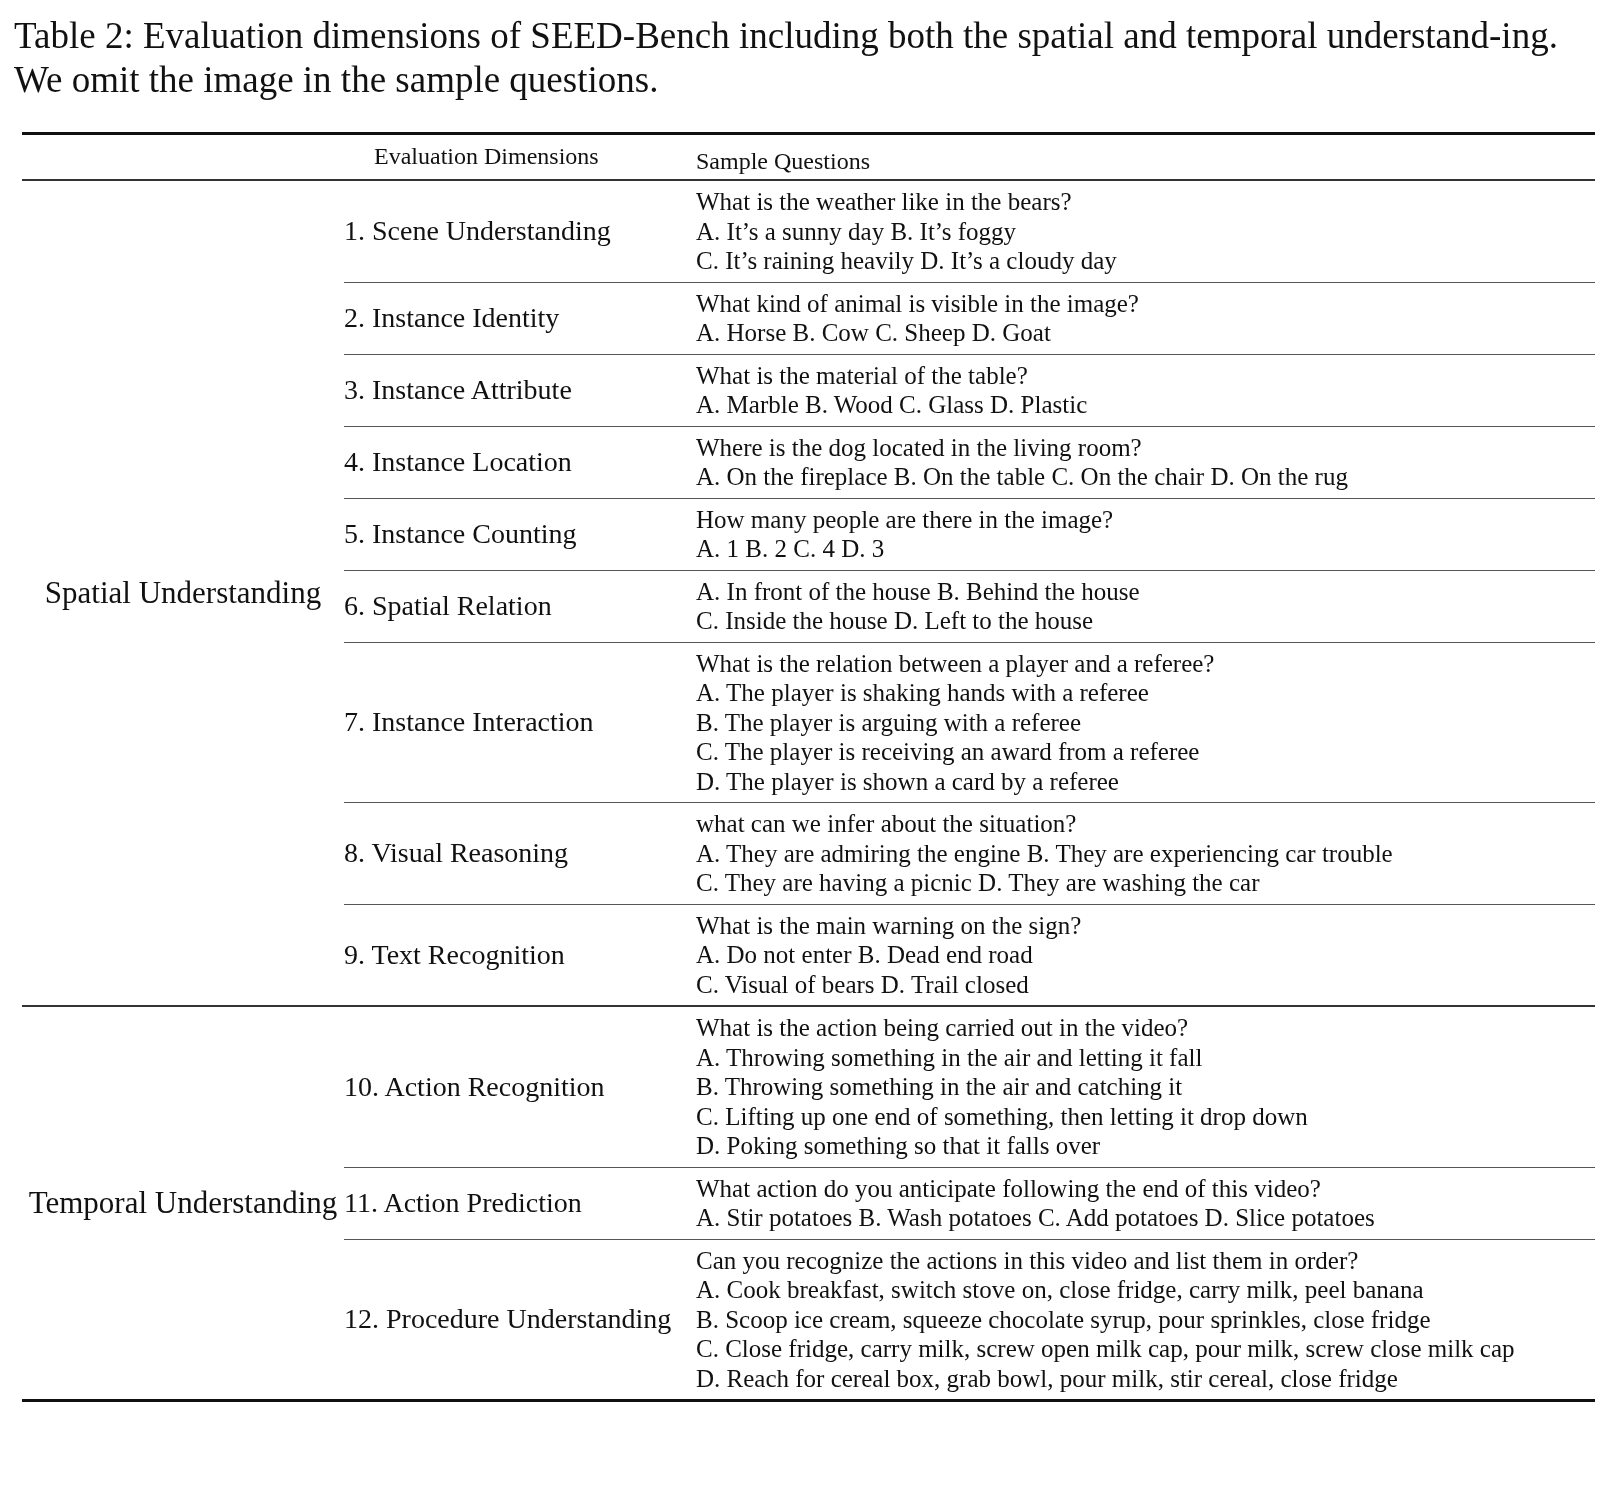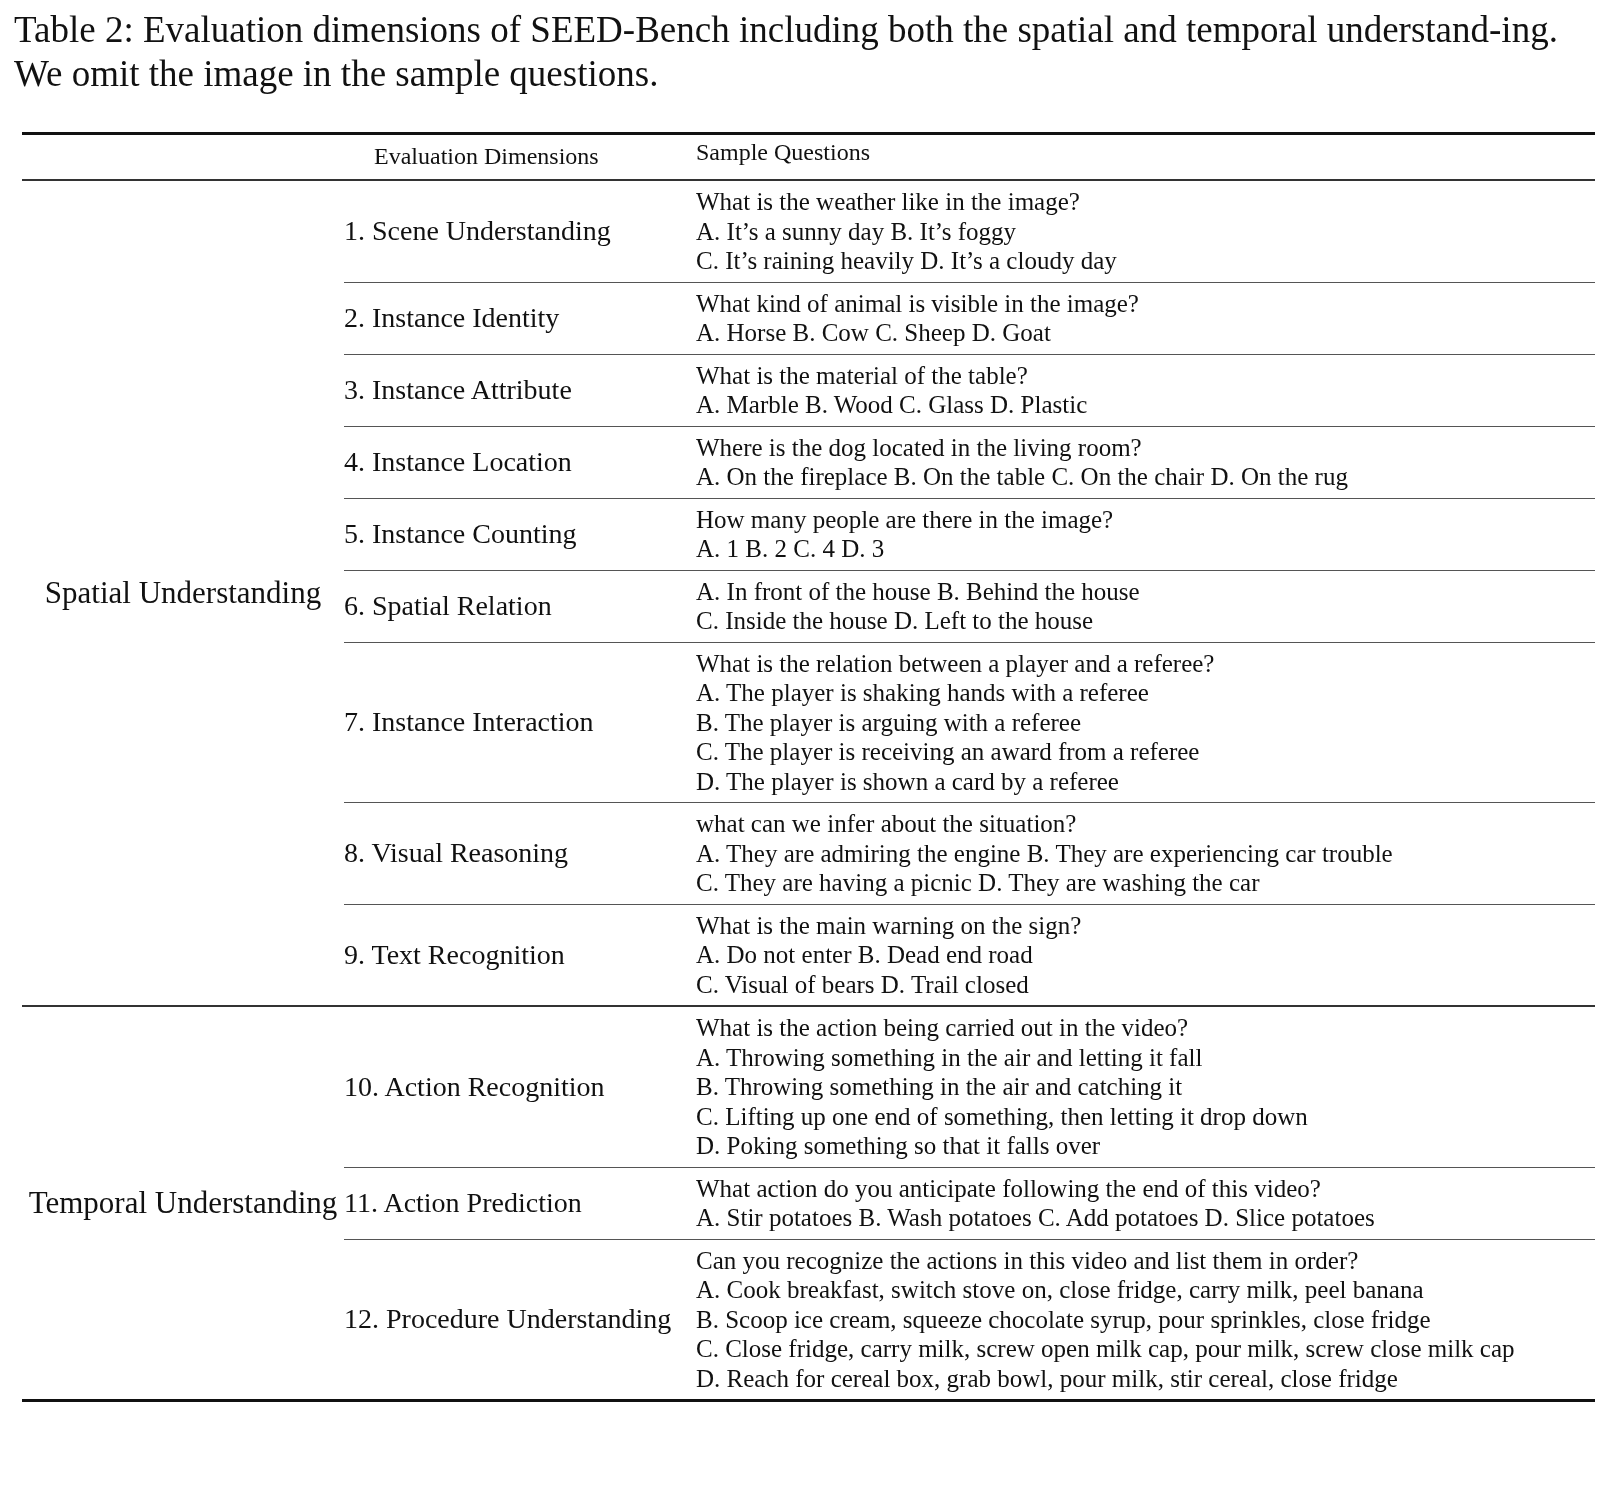--- a/index.html
+++ b/index.html
@@ -1,33 +1,33 @@
 <!DOCTYPE html>
 <html><head>
 <meta charset="utf-8">
 <style>
   html, body { margin: 0; padding: 0; background: #ffffff; }
   body {
     width: 1604px; height: 1486px; overflow: hidden; position: relative;
     font-family: "Liberation Serif", "DejaVu Serif", serif; color: #111;
   }
   .caption {
-    position: absolute; left: 14px; top: 8px; width: 1585px;
+    position: absolute; left: 14px; top: 14px; width: 1585px;
     font-size: 37px; line-height: 44px; color: #111;
   }
   .tbl {
     position: absolute; left: 22px; top: 132px; width: 1573px;
     border-top: 3px solid #111;
   }
   .header {
     height: 44px; position: relative; font-size: 24px;
     border-bottom: 2px solid #333;
   }
   .header .h1 { position: absolute; left: 322px; top: 8px; margin-left: 30px; }
-  .header .h2 { position: absolute; left: 674px; top: 4px; }
+  .header .h2 { position: absolute; left: 674px; top: 13px; }
   .group { position: relative; display: flex; }
   .group.bordered { border-bottom: 2px solid #333; }
   .group.last { border-bottom: 3px solid #111; }
   .group-label {
     width: 322px; display: flex; align-items: center; justify-content: center;
     font-size: 31px; flex: 0 0 322px;
   }
   .rows { flex: 1 1 auto; }
   .row { display: flex; border-bottom: 1px solid #555; }
   .row:last-child { border-bottom: none; }
@@ -48,21 +48,21 @@
     <span class="h1">Evaluation Dimensions</span>
     <span class="h2">Sample Questions</span>
   </div>
   <div id="groups">
       <div class="group bordered">
         <div class="group-label">Spatial Understanding</div>
         <div class="rows">
           <div class="row">
             <div class="dim">1. Scene Understanding</div>
             <div class="qs">
-              <div class="line">What is the weather like in the image?</div>
+              <div class="line">What is the weather like in the bears?</div>
               <div class="line">A. It’s a sunny day B. It’s foggy</div>
               <div class="line">C. It’s raining heavily D. It’s a cloudy day</div>
             </div>
           </div>
           <div class="row">
             <div class="dim">2. Instance Identity</div>
             <div class="qs">
               <div class="line">What kind of animal is visible in the image?</div>
               <div class="line">A. Horse B. Cow C. Sheep D. Goat</div>
             </div>

